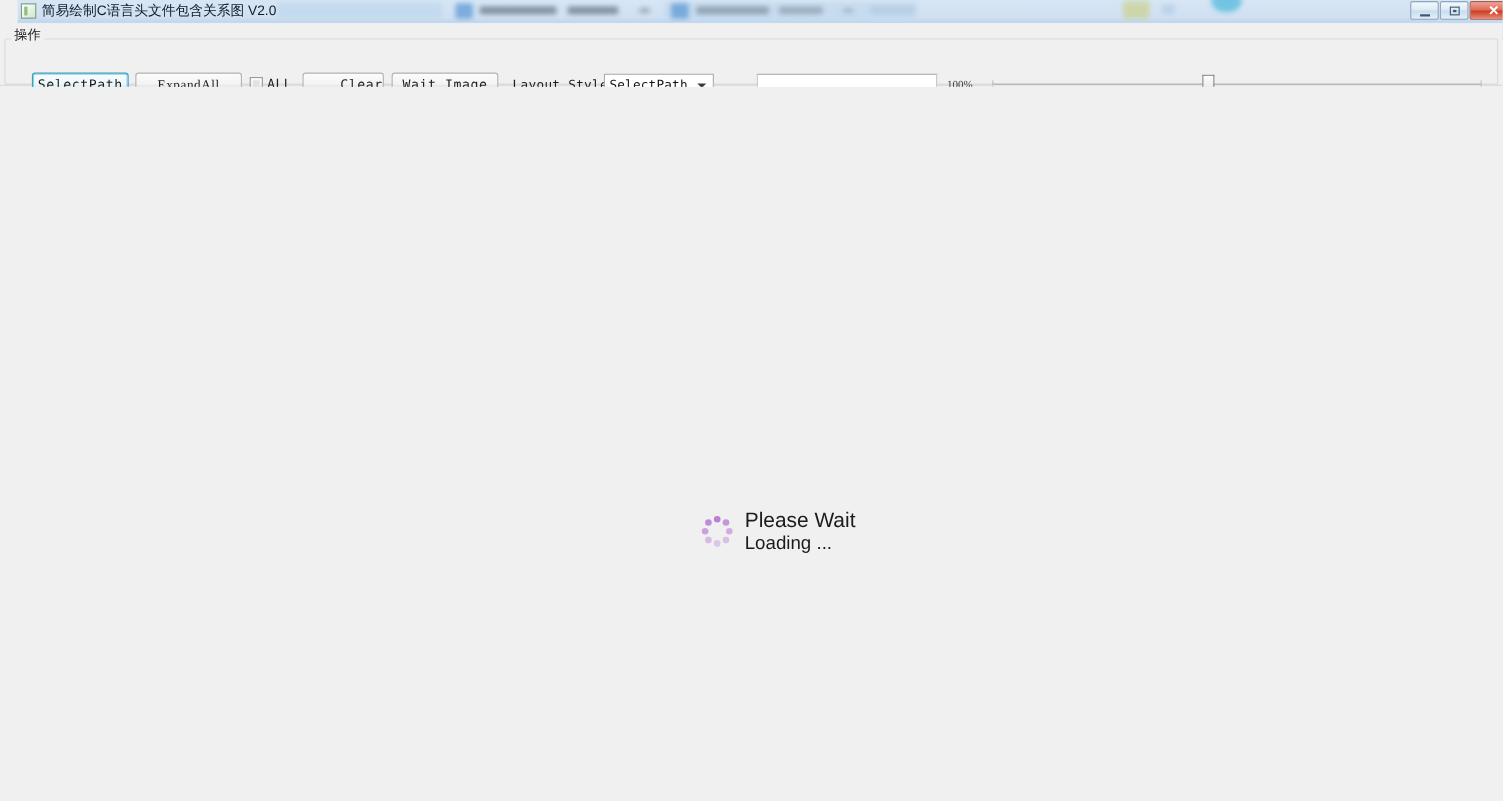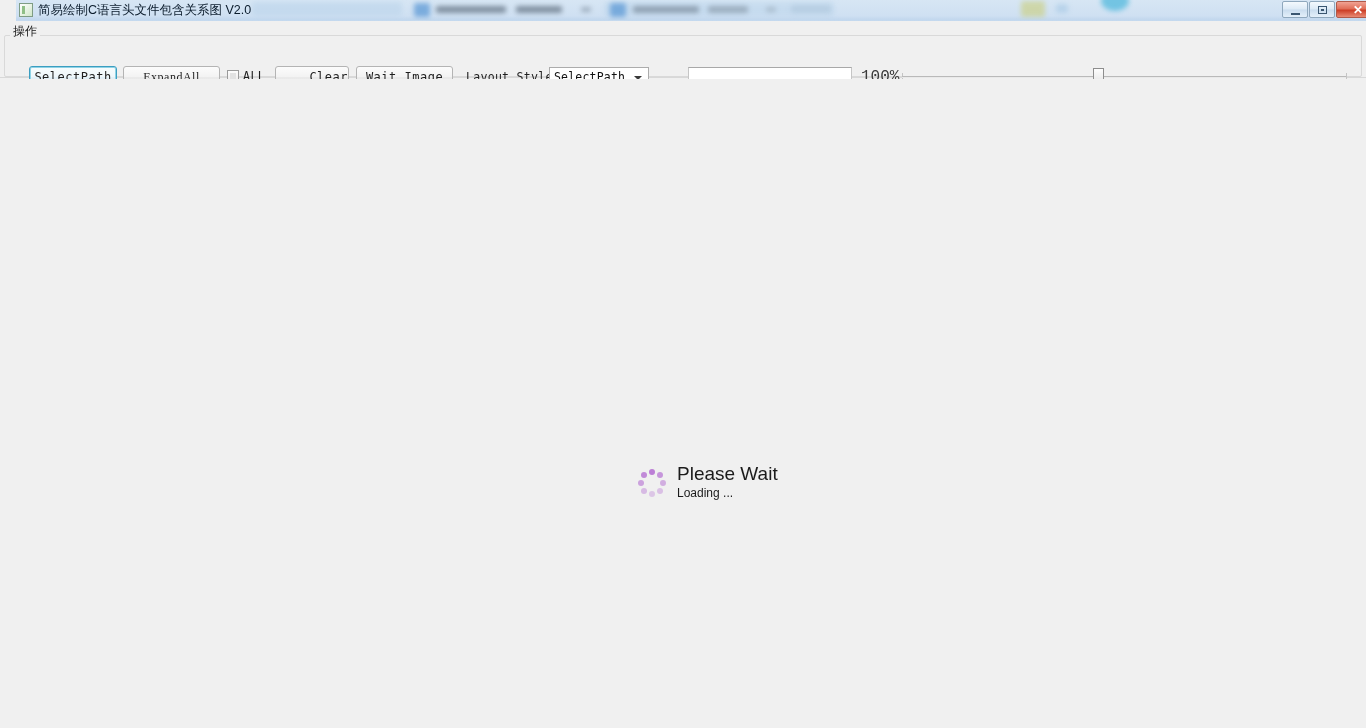--- a/index.html
+++ b/index.html
@@ -252,22 +252,22 @@
     box-sizing: border-box;
     font-family: "DejaVu Sans Mono", "Liberation Mono", monospace;
     font-size: 11.5px;
     color: #111;
     padding: 0 4px;
   }
 
   .pct {
     position: absolute;
     top: 3px;
-    font-family: Liberation Mono, monospace;
-    font-size: 16px;
+    font-family: Liberation Serif, serif;
+    font-size: 10px;
     color: #3a3a3a;
     line-height: 17px;
   }
 
   
   .slider {
     position: absolute;
     top: 0;
     width: 445px; height: 24px;
   }
@@ -350,21 +350,21 @@
     left: 12px; top: 12px;
     display: block;
   }
   .loading-text .ltitle {
     font-size: 19px;
     color: #1b1b1b;
     line-height: 20px;
     white-space: nowrap;
   }
   .loading-text .lsub {
-    font-size: 12px;
+    font-size: 17px;
     color: #1b1b1b;
     line-height: 15px;
     margin-top: 2px;
     white-space: nowrap;
   }
 </style>
 </head>
 <body>
 
 <div id="app">

